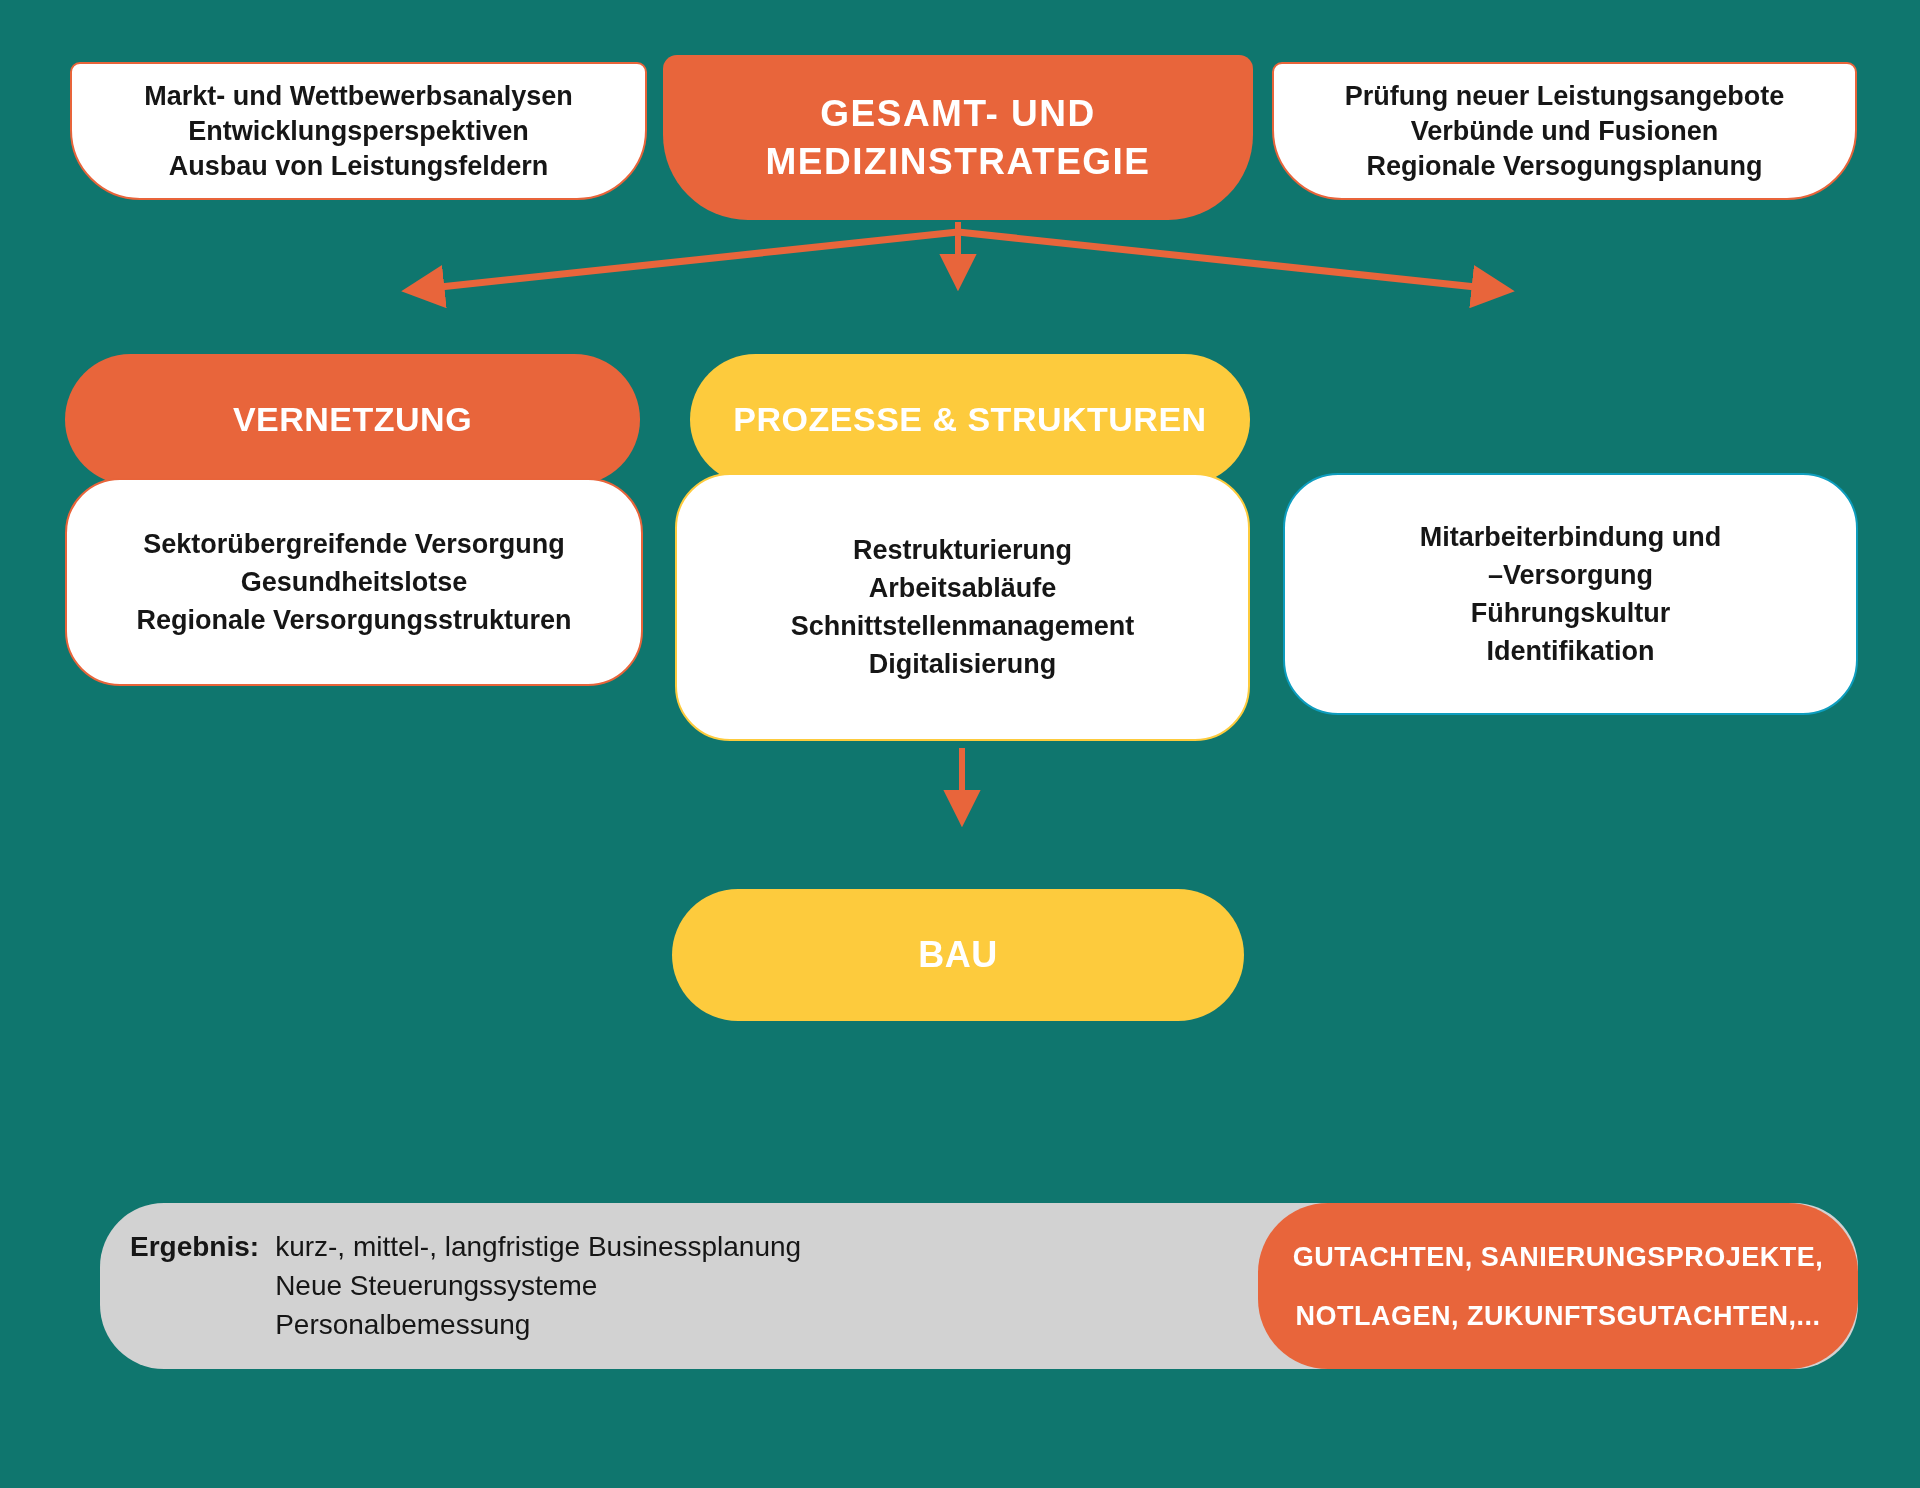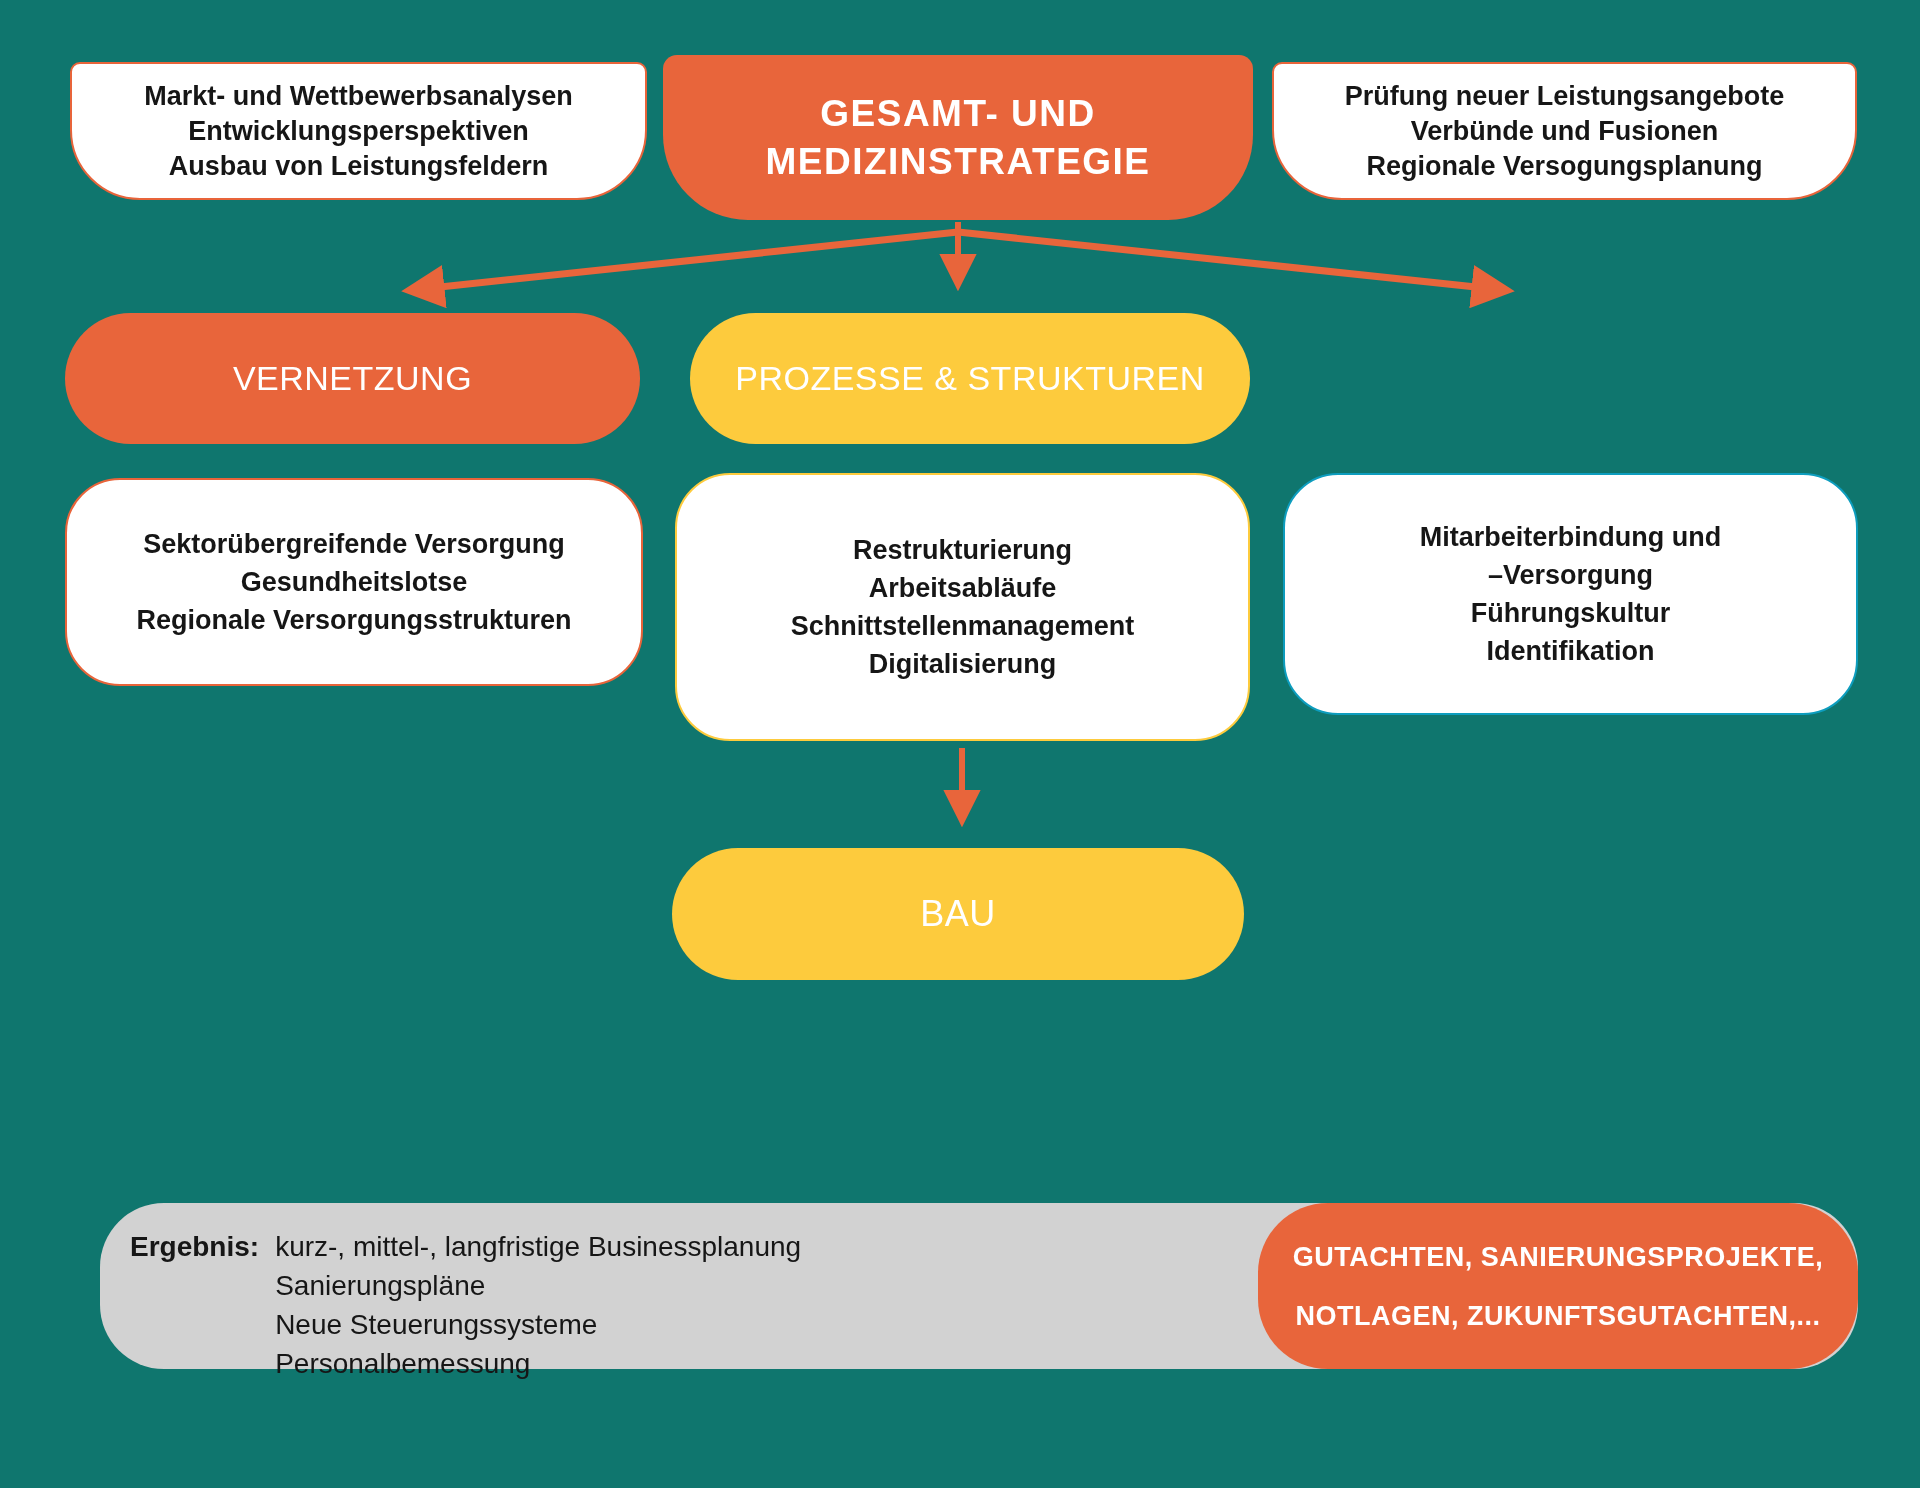--- a/index.html
+++ b/index.html
@@ -17,22 +17,23 @@
 
   
   .title-box{
     background:#E8653B;color:#ffffff;
     border-radius:14px 14px 85px 85px;
     font-weight:700;font-size:37px;line-height:48px;letter-spacing:1.5px;
   }
 
   
   .pill{
-    color:#ffffff;font-weight:400;font-size:34px;letter-spacing:0.5px;
+    color:#ffffff;font-weight:700;font-size:34px;letter-spacing:0.5px;
     border-radius:66px;
+    margin-top:41px;
   }
   .pill-orange{background:#E8653B;}
   .pill-yellow{background:#FDCB3D;}
   .pill-teal{background:#0D9DBE;}
 
   
   .detail-box{
     background:#ffffff;border:2px solid;border-radius:55px;
     font-weight:700;font-size:27px;line-height:38px;
   }
@@ -118,21 +119,20 @@
   <div class="abs pill pill-yellow center-flex" style="left:672px;top:848px;width:572px;height:132px;font-size:36px;">
     <div>BAU</div>
   </div>
 
 
   <div class="abs gray-bar" style="left:100px;top:1203px;width:1758px;height:166px;">
     <div class="ergebnis">
       <div class="ergebnis-label">Ergebnis:</div>
       <div class="ergebnis-items">
         <div>kurz-, mittel-, langfristige Businessplanung</div>
-        <div>Sanierungspläne</div>
         <div>Neue Steuerungssysteme</div>
         <div>Personalbemessung</div>
       </div>
     </div>
   </div>
 
   <div class="abs result-pill center-flex" style="left:1258px;top:1203px;width:600px;height:166px;">
     <div>GUTACHTEN, SANIERUNGSPROJEKTE,</div>
     <div>NOTLAGEN, ZUKUNFTSGUTACHTEN,...</div>
   </div>

